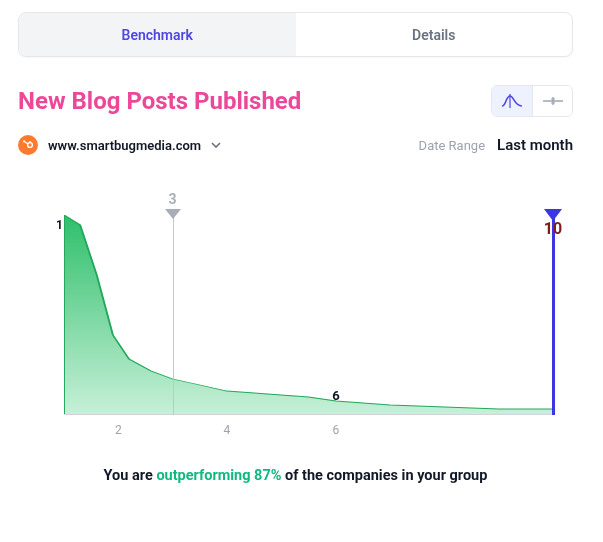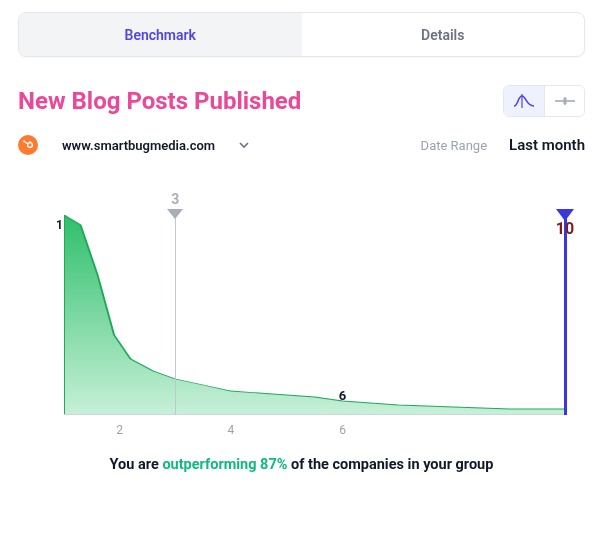--- a/index.html
+++ b/index.html
@@ -4,21 +4,21 @@
 <style>
   * { box-sizing: border-box; margin: 0; padding: 0; }
   body {
     font-family: -apple-system, BlinkMacSystemFont, "Segoe UI", Roboto, Helvetica, Arial, sans-serif;
     background: #fff;
     width: 603px;
     height: 542px;
     overflow: hidden;
   }
   .container {
-    padding: 12px 18px 18px 18px;
+    padding: 12px 30px 18px 18px;
   }
   .tabs {
     display: flex;
     background: #fff;
     border: 1px solid #e5e7eb;
     border-radius: 8px;
     overflow: hidden;
     box-shadow: 0 1px 2px rgba(0,0,0,0.03);
   }
   .tab {
@@ -68,39 +68,39 @@
   }
   .subheader-row {
     display: flex;
     align-items: center;
     justify-content: space-between;
     margin-top: 18px;
   }
   .domain-picker {
     display: flex;
     align-items: center;
-    gap: 24px;
+    gap: 10px;
     cursor: pointer;
   }
   .logo-badge {
     width: 20px;
     height: 20px;
     border-radius: 50%;
     background: #ff7a2f;
     display: flex;
     align-items: center;
     justify-content: center;
   }
   .domain-text {
     font-size: 13px;
     font-weight: 600;
     color: #111827;
   }
   .chev { color: #6b7280; font-size: 12px; }
-  .date-range { display: flex; gap: 22px; align-items: baseline; }
+  .date-range { display: flex; gap: 12px; align-items: baseline; }
   .date-range-label { font-size: 13px; color: #9ca3af; }
   .date-range-value { font-size: 15px; font-weight: 600; color: #111827; }
   .chart-wrap {
     position: relative;
     margin-top: 30px;
     height: 260px;
   }
   .chart-plot {
     position: absolute;
     left: 46px;
@@ -148,21 +148,21 @@
     color: #111827;
   }
   .data-label-1 {
     position: absolute;
     font-size: 12px;
     font-weight: 700;
     color: #111827;
   }
   .summary {
     text-align: center;
-    margin-top: 11px;
+    margin-top: 22px;
     font-size: 14.5px;
     font-weight: 700;
     color: #111827;
   }
   .summary .highlight { color: #10b981; }
 </style>
 </head>
 <body>
 <div class="container">
 

